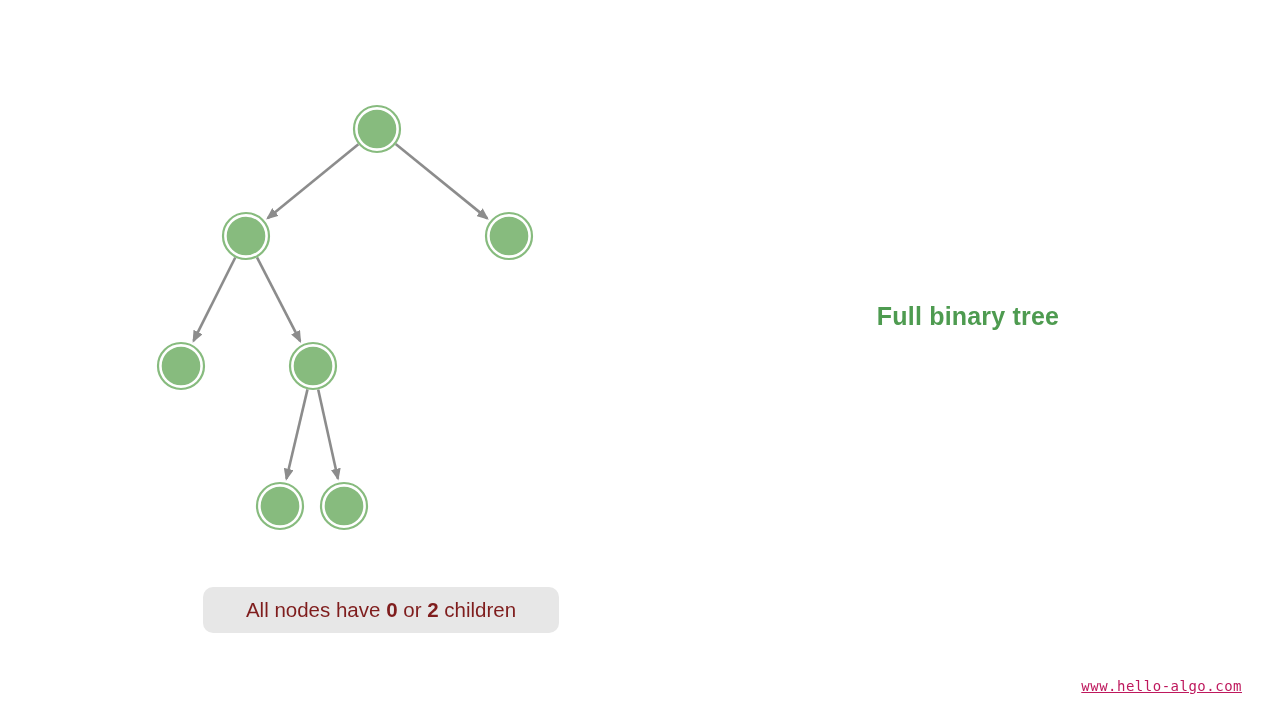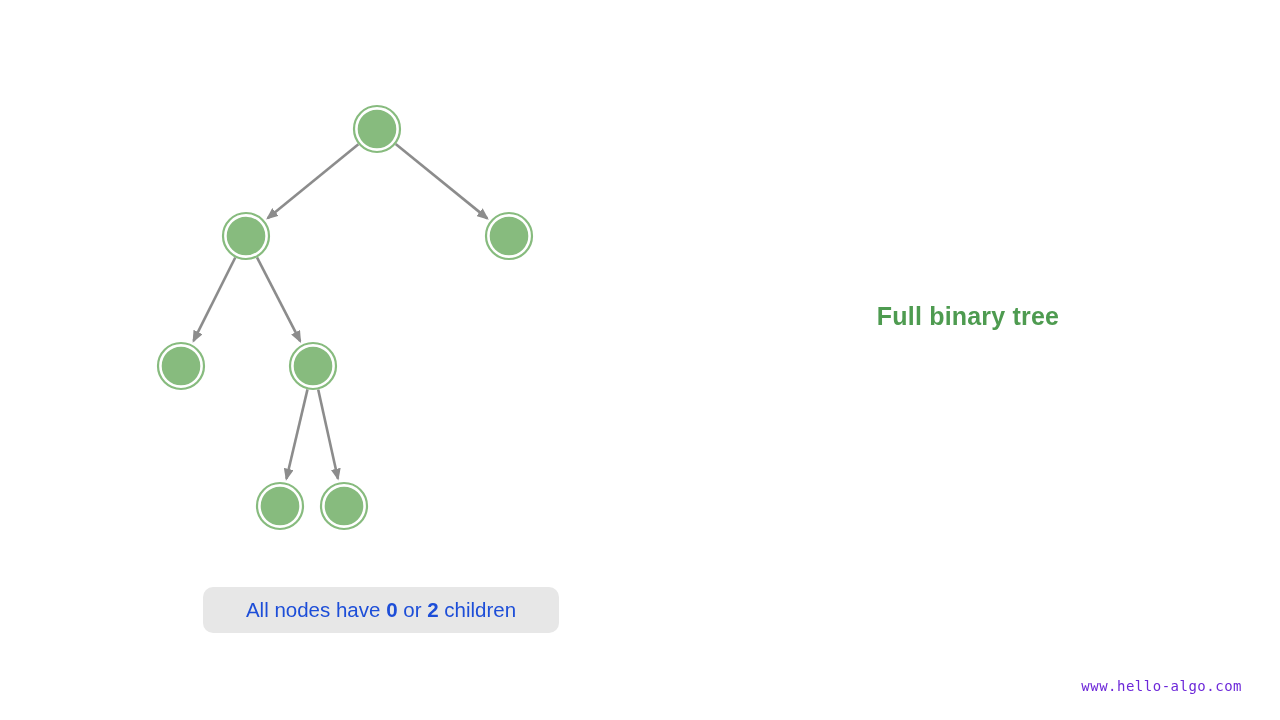--- a/index.html
+++ b/index.html
@@ -38,22 +38,23 @@
     justify-content: center;
     font-size: 20.5px;
   }
   .caption-pill span { white-space: pre; }
   .caption-pill .b { font-weight: 700; }
   .watermark {
     position: absolute;
     right: 38px; top: 678px;
     font-family: "DejaVu Sans Mono", monospace;
     font-size: 14px;
-    color: #6d28d9;
+    color: #be185d;
     letter-spacing: 0.5px;
+    text-decoration: underline;
   }
 </style>
 </head>
 <body>
 
 <div class="stage">
 
   <svg id="tree-svg" width="1280" height="720">
       <defs>
         <marker id="arrowhead" markerWidth="12" markerHeight="10" refX="10" refY="5" orient="auto" markerUnits="userSpaceOnUse">
@@ -91,21 +92,21 @@
         <circle cx="280" cy="506" r="23" fill="none" stroke="#87BB7E" stroke-width="2.2"></circle>
       </g>
       <g>
         <circle cx="344" cy="506" r="20.5" fill="#87BB7E" stroke="#FFFFFF" stroke-width="2.4"></circle>
         <circle cx="344" cy="506" r="23" fill="none" stroke="#87BB7E" stroke-width="2.2"></circle>
       </g>
     </svg>
 
   <div class="diagram-title" style="color: rgb(78, 155, 80);">Full binary tree</div>
 
-  <div class="caption-pill" style="background: rgb(231, 231, 231); color: #1d4ed8;">
+  <div class="caption-pill" style="background: rgb(231, 231, 231); color: #7f1d1d;">
     <span>All nodes have </span>
     <span class="b">0</span>
     <span> or </span>
     <span class="b">2</span>
     <span> children</span>
   </div>
 
   <div class="watermark">www.hello-algo.com</div>
 
 </div>

